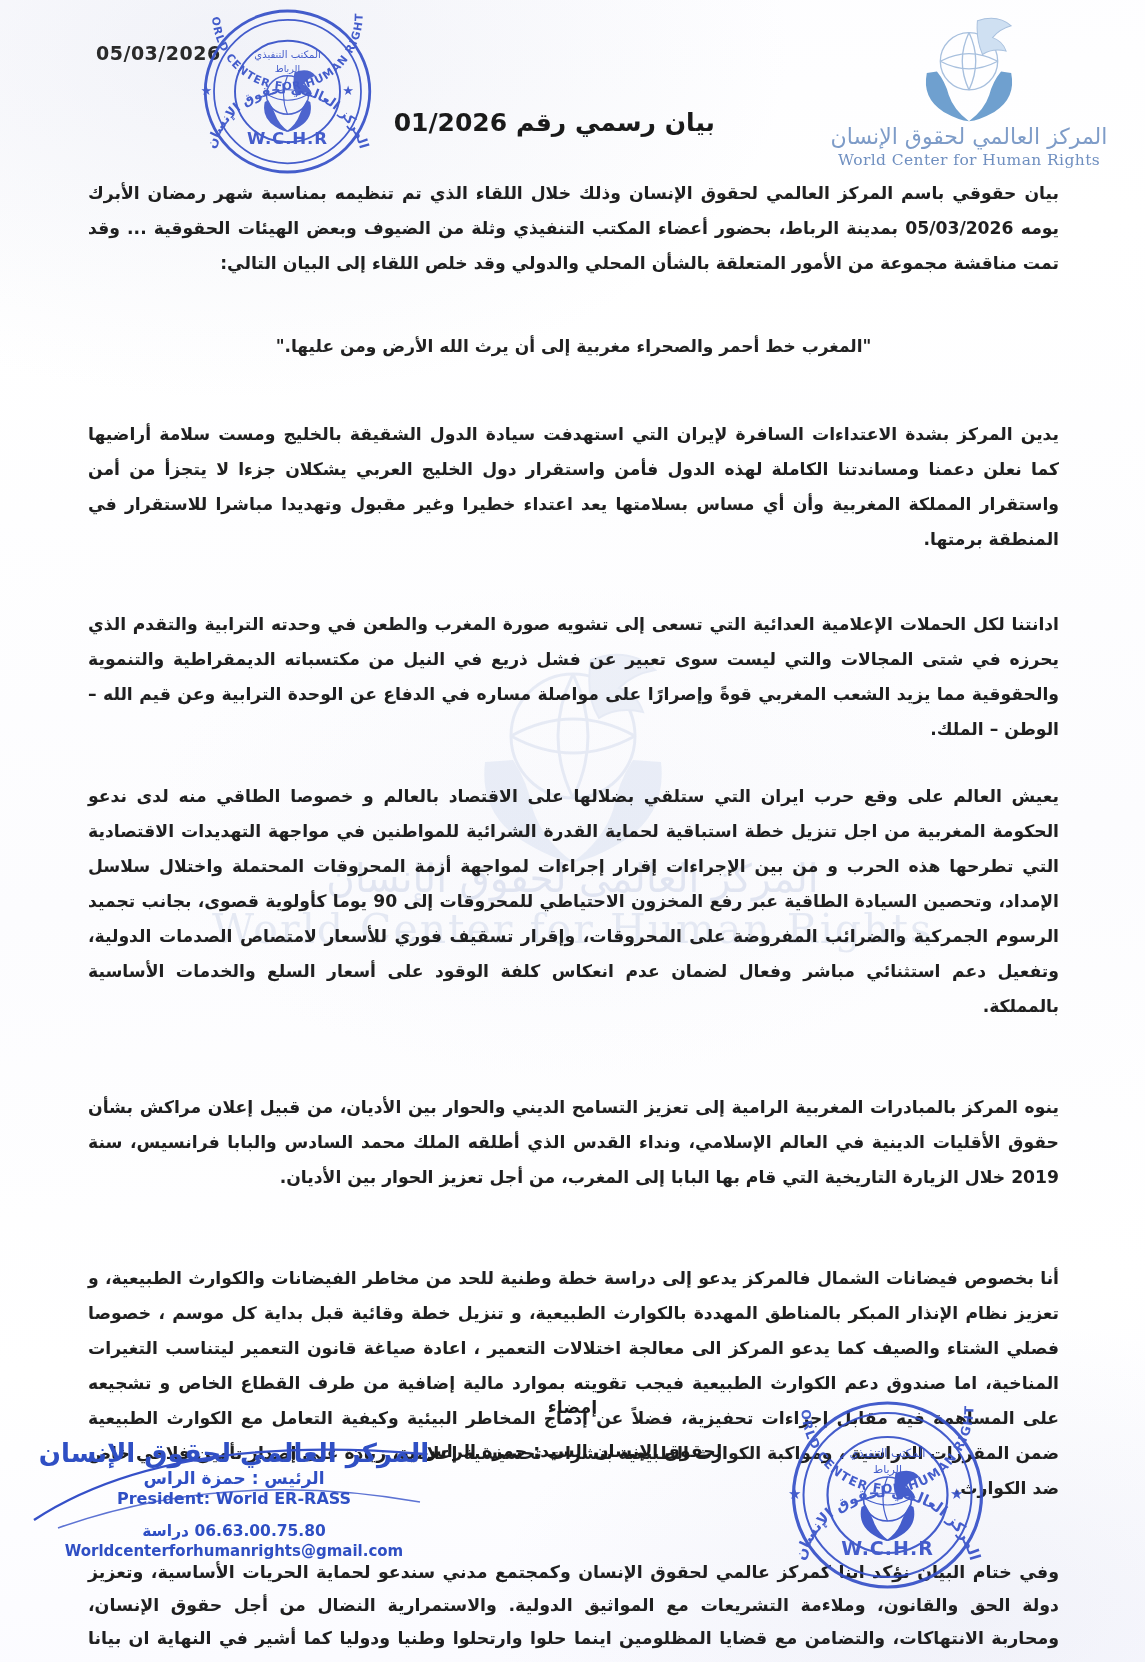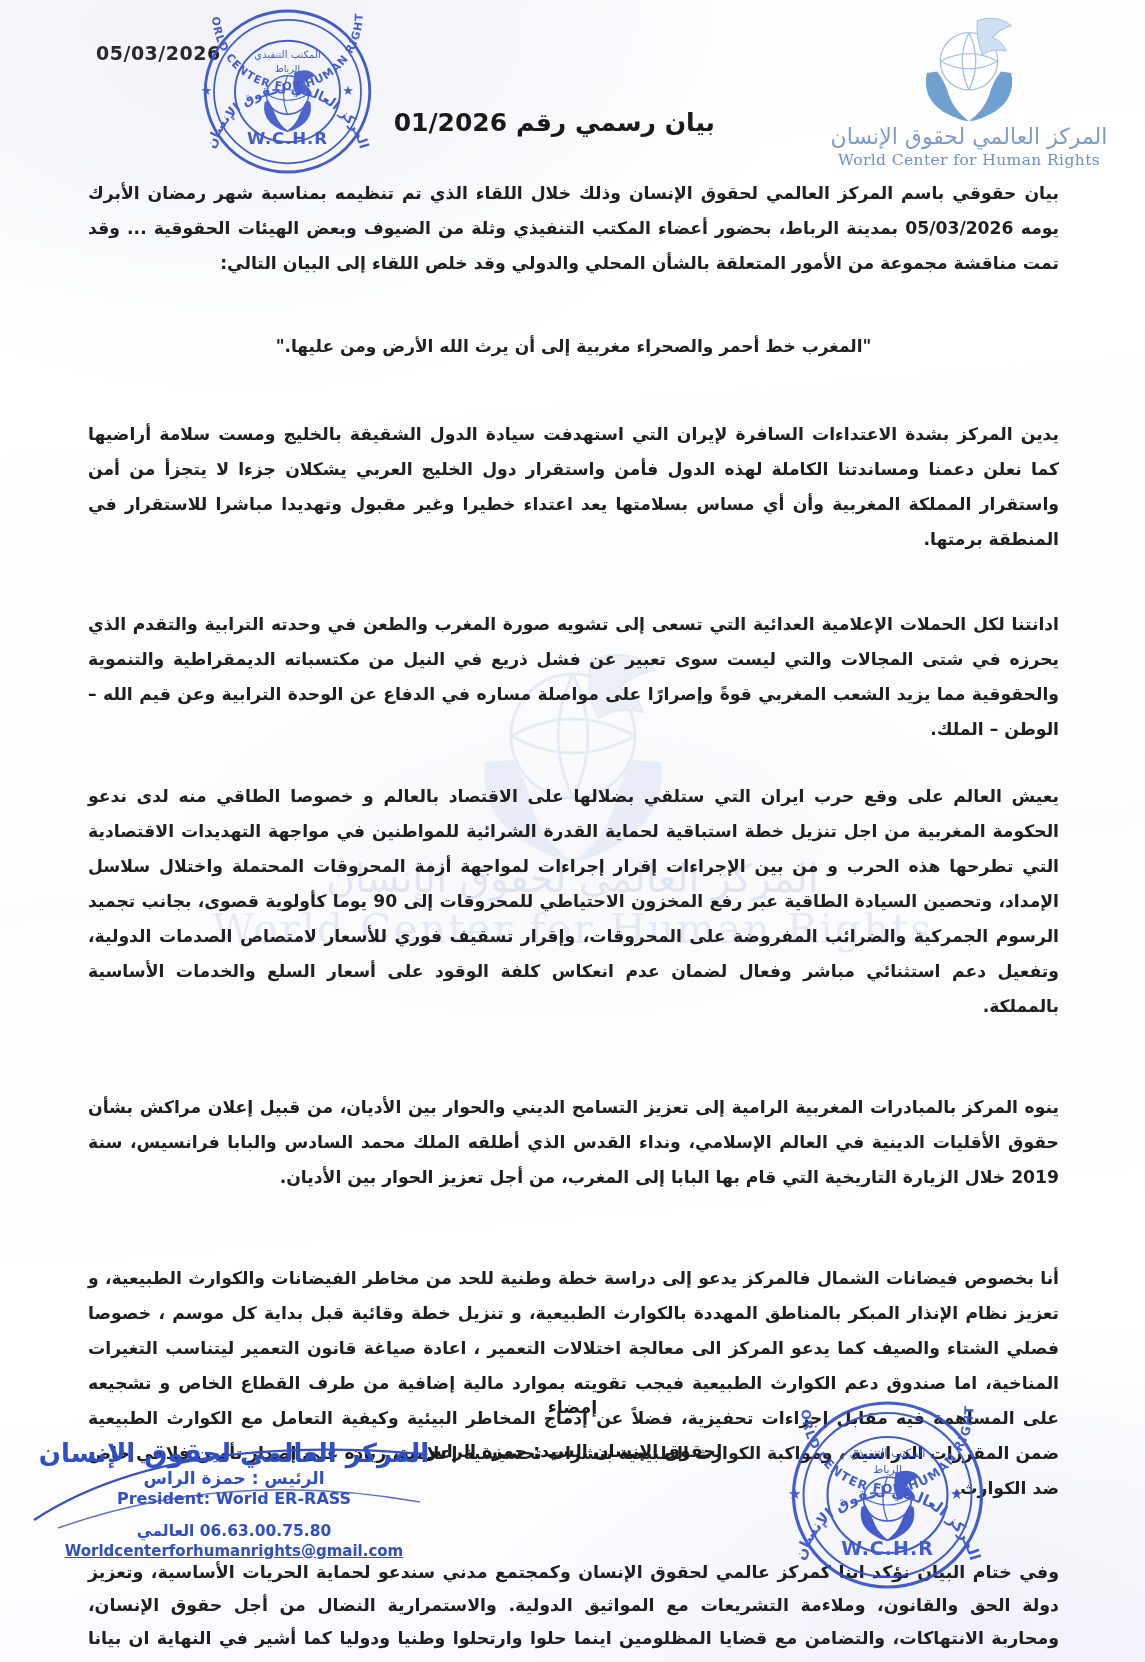--- a/index.html
+++ b/index.html
@@ -154,21 +154,20 @@
     font-size:16px;font-weight:bold;color:#2f4fc4;direction:ltr;
     font-family:"DejaVu Sans","Liberation Sans",sans-serif;margin-top:1px;
   }
   .sb-phone{
     font-size:15.5px;font-weight:bold;color:#2f4fc4;margin-top:2px;
     direction:rtl;
   }
   .sb-phone .num{direction:ltr;display:inline-block;margin-top:12px;}
   .sb-mail{
     font-size:15px;font-weight:bold;color:#2f4fc4;direction:ltr;margin-top:2px;
-    text-decoration:underline;
   }
   .sb-swoosh{
     position:absolute;left:-6px;top:-14px;width:400px;height:110px;
     pointer-events:none;
   }
 </style>
 </head>
 <body>
 
 <div class="paper"></div>
@@ -319,16 +318,16 @@
 <div class="sign-block">
   <svg class="sb-swoosh" viewBox="0 0 400 110">
     <path d="M6 96 Q140 8 396 30" fill="none" stroke="#3550c8" stroke-width="2.4"></path>
     <path d="M30 104 Q200 44 392 78" fill="none" stroke="#3550c8" stroke-width="1.6" opacity=".8"></path>
   </svg>
   <div class="sb-name">المركز العالمي لحقوق الإنسان</div>
   <div class="sb-pres">الرئيس : حمزة الراس</div>
   <div class="sb-pres-en">President: World ER-RASS</div>
   <div class="sb-phone">
     <span class="num">06.63.00.75.80</span>
-    <span>العالمي</span>
+    <span>دراسة</span>
   </div>
   <div class="sb-mail">Worldcenterforhumanrights@gmail.com</div>
 </div>
 
 </body></html>

